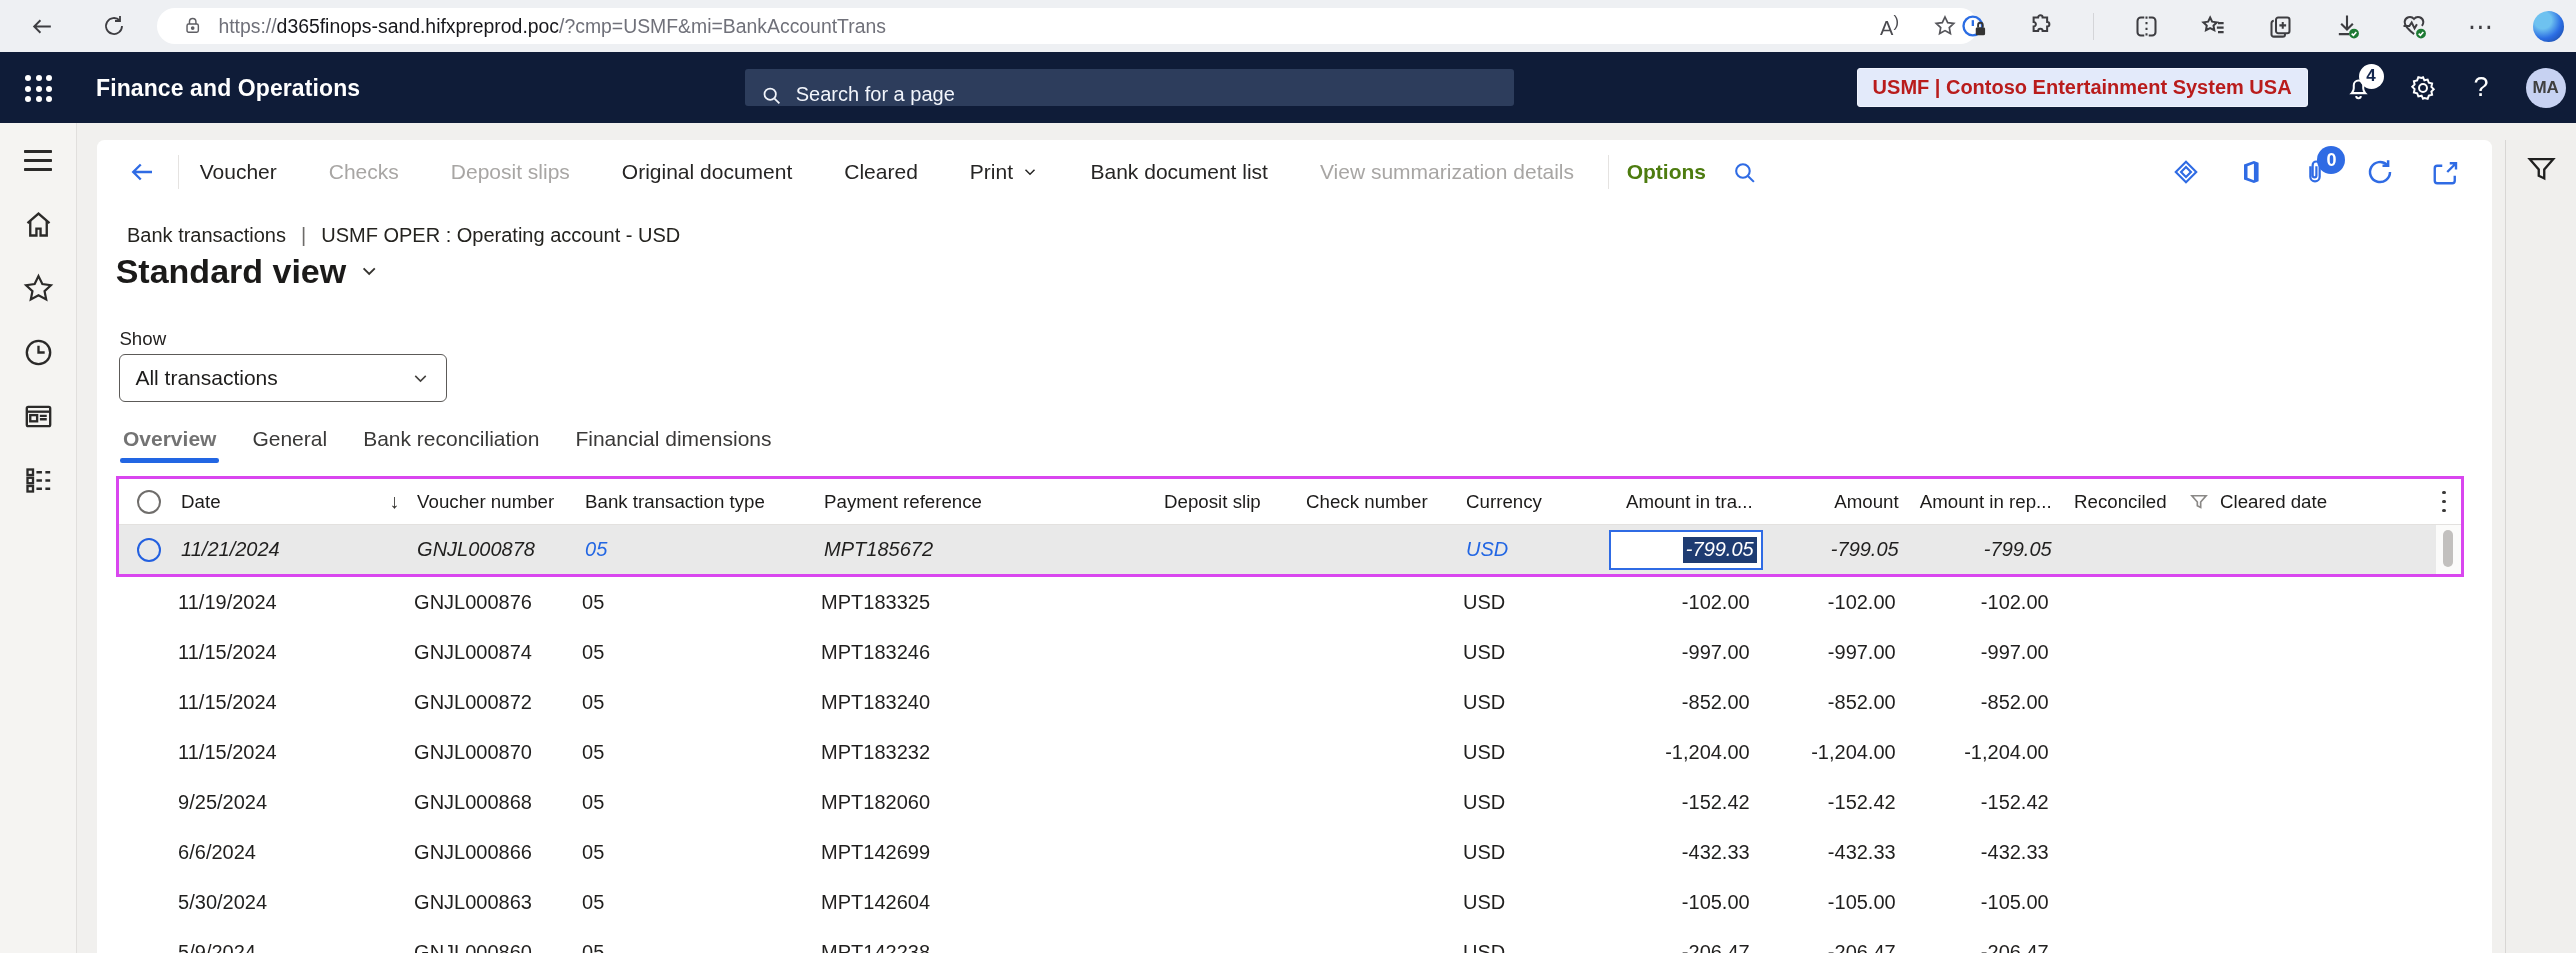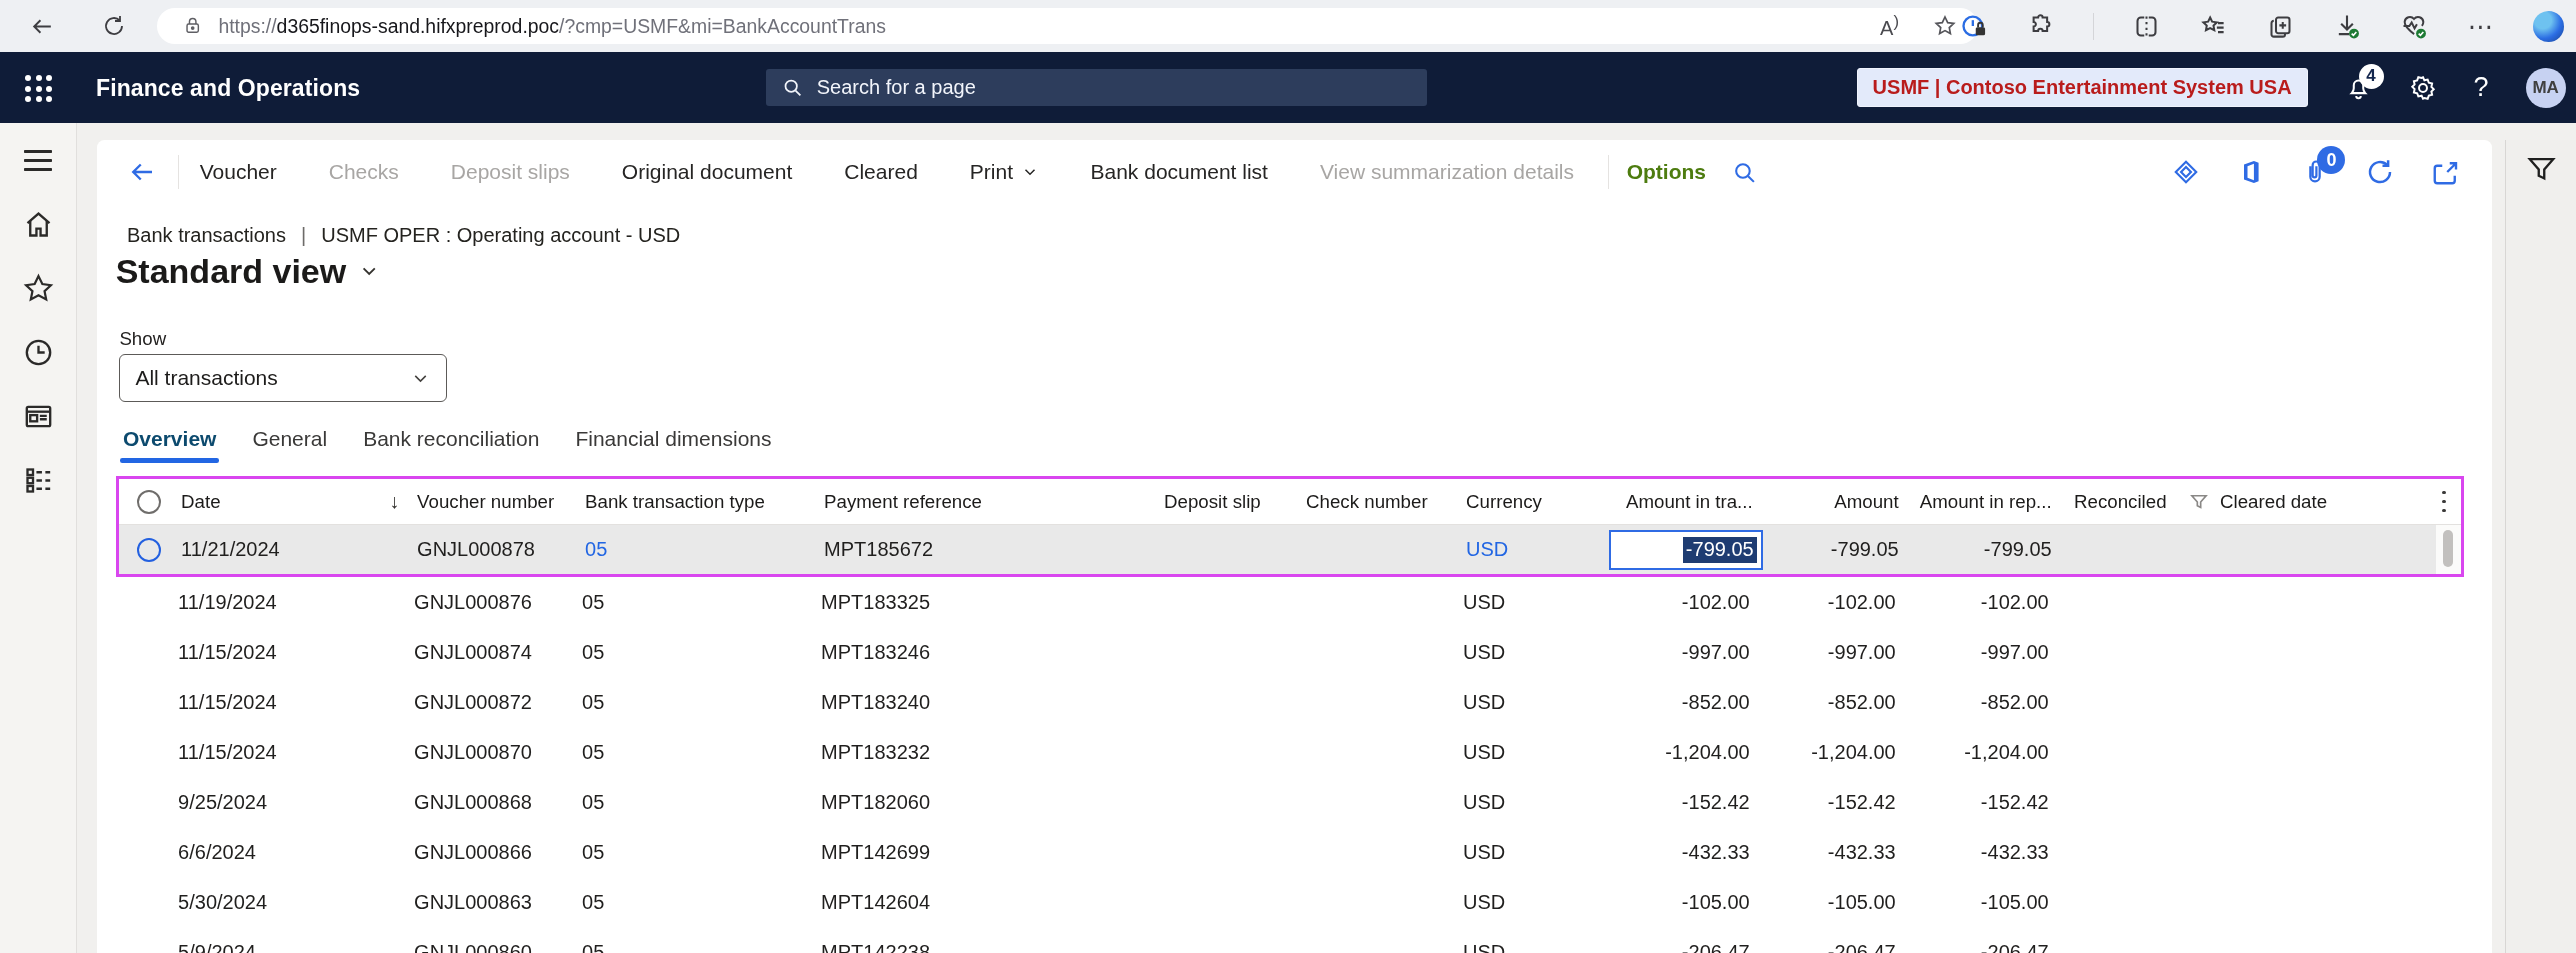--- a/index.html
+++ b/index.html
@@ -21,22 +21,22 @@
      background: radial-gradient(circle at 32% 30%, #6ec2f0 0 28%, #2b6de3 60%, #17418f 100%); }
   .readaloud { font-size:20px; color:#4a4a4f; }
 
   
   #app-header { position:absolute; top:52px; left:0; right:0; height:71px; background:#0f1c38; }
   .waffle { position:absolute; left:25px; top:23px; display:grid; grid-template-columns:repeat(3,6px);
             grid-auto-rows:6px; gap:4.5px; }
   .waffle i { width:6px; height:6px; border-radius:50%; background:#fff; }
   .app-title { position:absolute; left:96px; top:50%; transform:translateY(-50%);
                color:#fff; font-size:23px; font-weight:700; letter-spacing:0.1px; }
-  .hdr-search { position:absolute; left:766px; top:17px; width:661px; height:37px; background:#2d3d5c;
-                border-radius:3px; display:flex; align-items:center; gap:13.4px; padding:0 16.4px;
+  .hdr-search { position:absolute; left:745px; top:17px; width:769px; height:37px; background:#2d3d5c;
+                border-radius:3px; display:flex; align-items:flex-end; gap:13.4px; padding:0 16.4px;
                 color:#f2f5fb; font-size:20px; }
   .hdr-right { position:absolute; right:10.4px; top:0; height:71px; display:flex; align-items:center; gap:37px; }
   .company { background:#e3eafa; color:#b91c1c; font-weight:700; font-size:20px;
              padding:6.7px 15px; border-radius:3px; border:1.5px solid #f0f4fd; }
   .bell-wrap { position:relative; }
   .nbadge { position:absolute; top:-10.4px; right:-12px; width:25px; height:25px; background:#fff; color:#13264d;
             border-radius:50%; font-size:17px; font-weight:700; display:flex; align-items:center; justify-content:center; }
   .hicon { color:#fff; display:flex; align-items:center; justify-content:center; }
   .help { color:#fff; font-size:27px; font-weight:400; }
   .avatar { width:40px; height:40px; border-radius:50%; background:#c7d2f2; color:#404040;
@@ -76,31 +76,31 @@
                 font-size:20px; color:#24231f; }
   .crumb-sep { color:#6d6b69; }
   .view-title { position:absolute; left:18.7px; top:112px; display:flex; align-items:center; gap:12px;
                 font-size:34px; font-weight:700; color:#1b1a19; }
   .show-label { position:absolute; left:22.4px; top:188px; font-size:18.7px; color:#211f1e; }
   .show-select { position:absolute; left:22.4px; top:214px; width:328px; height:48px; border:1.5px solid #5c5a58;
                  border-radius:6px; display:flex; align-items:center; justify-content:space-between;
                  padding:0 15px; font-size:21px; color:#1d1c1b; background:#fff; }
   .tabs { position:absolute; left:26px; top:287px; display:flex; gap:36px; font-size:21px; color:#3a3938; }
   .tab { position:relative; padding-bottom:10.4px; white-space:nowrap; }
-  .tab.active { font-weight:700; color:#0c4a6e; }
+  .tab.active { font-weight:700; color:#737373; }
   .tab.active::after { content:""; position:absolute; left:-3px; right:-3px; bottom:-1.5px; height:4.5px;
                        background:#2266e3; border-radius:2.2px; }
 
   
   .grid { position:absolute; left:18.7px; top:336px; width:2348px; bottom:0; font-size:20px; color:#201f1e;
           --cols:52px 236px 168px 239px 340px 142px 160px 119px 190px 146px 153px 146px 131px 1fr; }
   .g-active { border:3px solid #d946ef; background:#fff; }
   .g-row { display:grid; grid-template-columns:var(--cols); align-items:center; height:49px; }
   .g-header { height:46px; border-bottom:0.7px solid #e3e1df; font-size:18.7px; color:#1c1b1a; background:#fff; }
-  .g-row.selected { background:#e9e9e9; position:relative; }
+  .g-row.selected { background:#e9e9e9; position:relative;font-style:italic; }
   .g-rest .g-row { height:50px; background:#fff; }
   .c { padding-left:10.4px; white-space:nowrap; overflow:hidden; }
   .c.r { text-align:right; padding-right:12px; padding-left:0; }
   .c.flexb { display:flex; align-items:center; }
   .radio { width:24px; height:24px; border-radius:50%; border:2.2px solid #6f6d6b; margin-left:18px; background:transparent; }
   .radio.blue { border-color:#2360e0; }
   .hd-date { display:flex; align-items:center; justify-content:space-between; padding-right:7.5px; }
   .sort-arrow { font-size:20px; color:#33322f; }
   .hd-flt { margin-left:22.4px; display:flex; align-items:center; }
   .more-dots { display:flex; flex-direction:column; gap:5.2px; margin-left:auto; margin-right:15px; }

